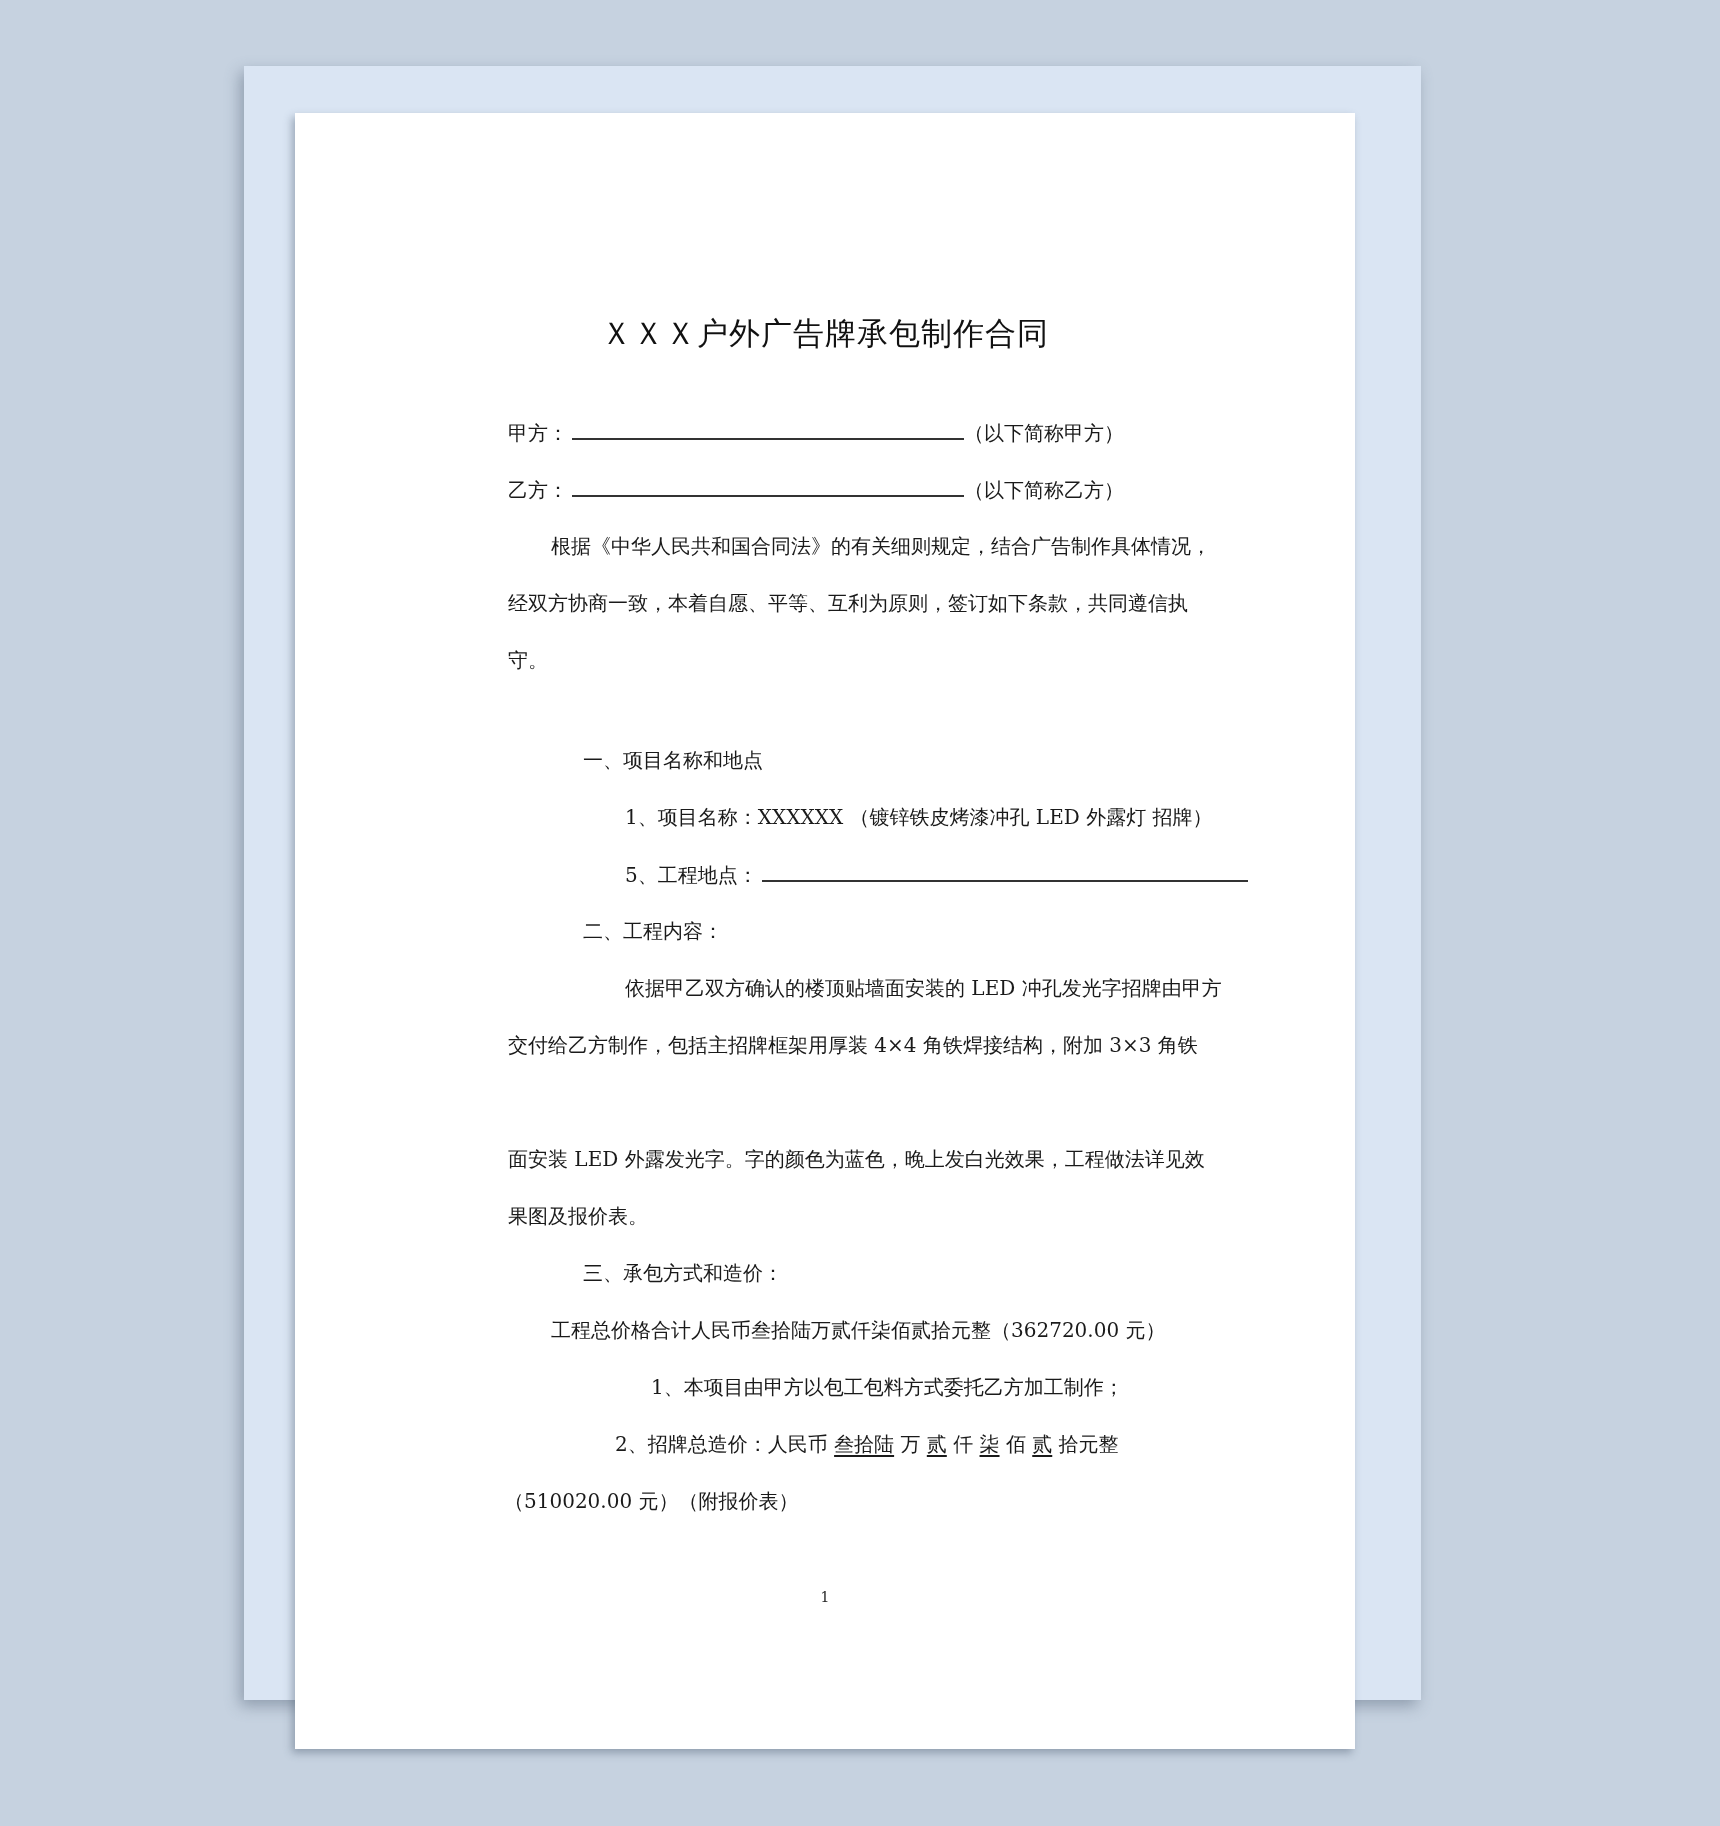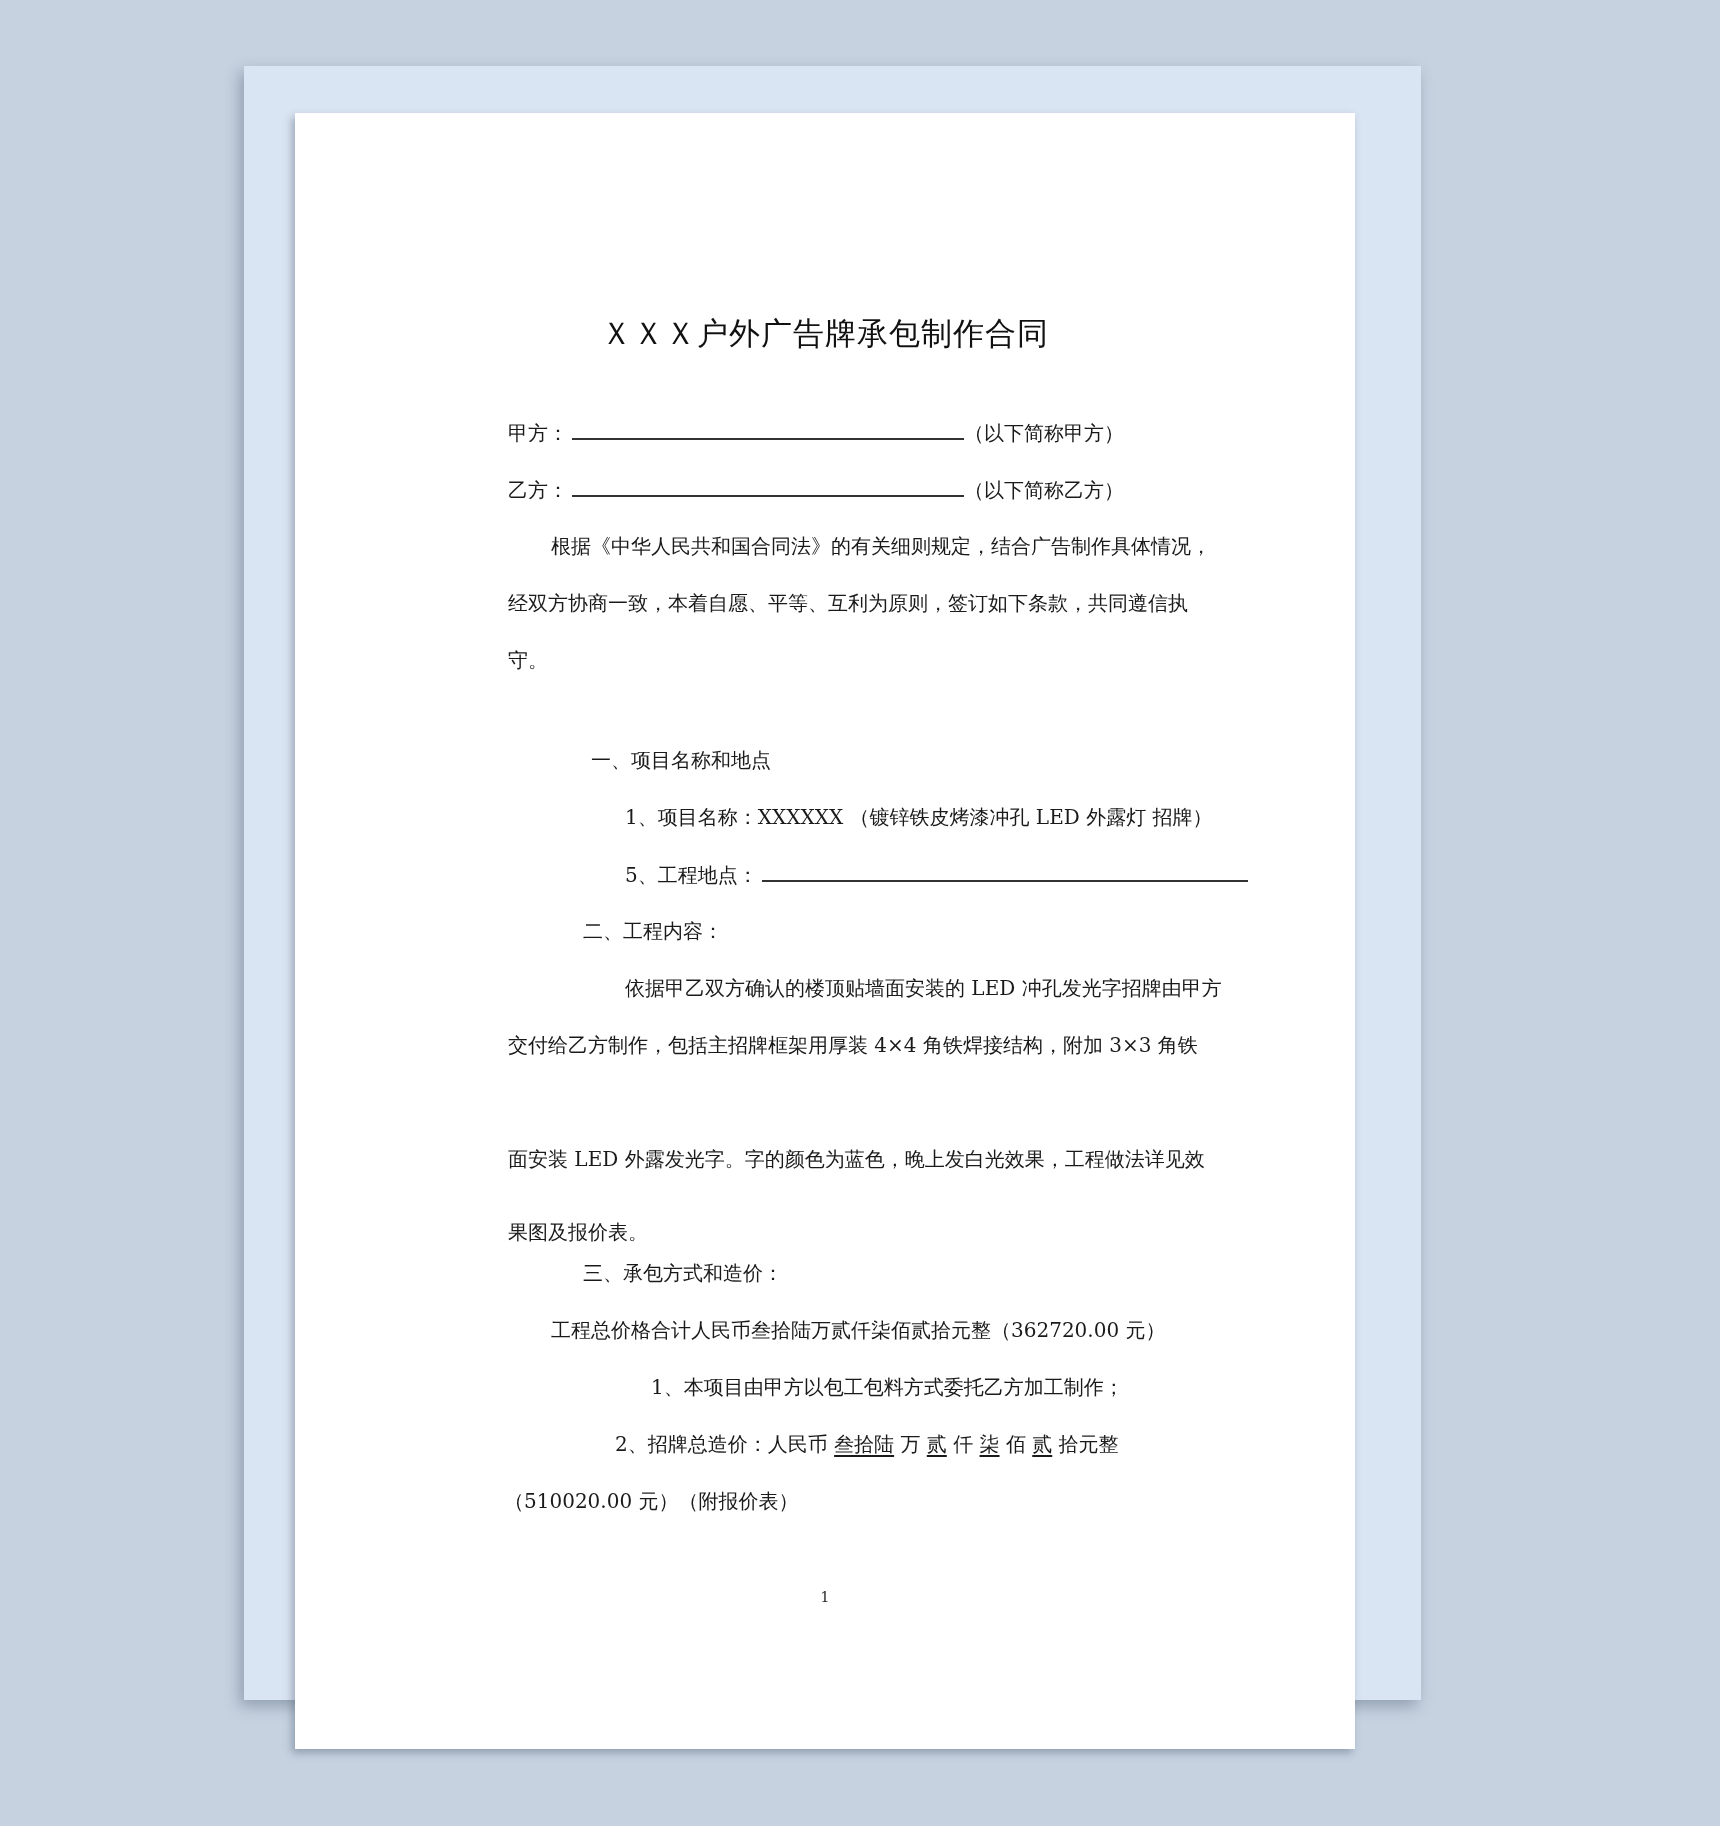--- a/index.html
+++ b/index.html
@@ -92,31 +92,31 @@
     </div>
 
     <div class="line" style="left:213px; top:307px;">
       <span>甲方：</span><span class="blank" style="width:392px; margin-left:4px;"><span></span></span><span>（以下简称甲方）</span>
     </div>
 
     <div class="line" style="left:256px; top:421px;">根据《中华人民共和国合同法》的有关细则规定，结合广告制作具体情况，</div>
     <div class="line" style="left:213px; top:478px;">经双方协商一致，本着自愿、平等、互利为原则，签订如下条款，共同遵信执</div>
     <div class="line" style="left:213px; top:535px;">守。</div>
 
-    <div class="line" style="left:288px; top:635px;margin-left:8px;">一、项目名称和地点</div>
+    <div class="line" style="left:288px; top:635px;">一、项目名称和地点</div>
     <div class="line" style="left:330px; top:692px;">1、项目名称：XXXXXX （镀锌铁皮烤漆冲孔 LED 外露灯 招牌）</div>
     <div class="line" style="left:330px; top:749px;">
       <span>5、工程地点：</span><span class="blank" style="width:486px; margin-left:4px;"><span></span></span>
     </div>
 
     <div class="line" style="left:288px; top:806px;">二、工程内容：</div>
     <div class="line" style="left:330px; top:863px;">依据甲乙双方确认的楼顶贴墙面安装的 LED 冲孔发光字招牌由甲方</div>
     <div class="line" style="left:213px; top:920px;">交付给乙方制作，包括主招牌框架用厚装 4×4 角铁焊接结构，附加 3×3 角铁</div>
     <div class="line" style="left:213px; top:1034px;">面安装 LED 外露发光字。字的颜色为蓝色，晚上发白光效果，工程做法详见效</div>
-    <div class="line" style="left:213px; top:1091px;margin-top:16px;">果图及报价表。</div>
+    <div class="line" style="left:213px; top:1091px;">果图及报价表。</div>
 
     <div class="line" style="left:288px; top:1148px;">三、承包方式和造价：</div>
     <div class="line" style="left:256px; top:1205px;">工程总价格合计人民币叁拾陆万贰仟柒佰贰拾元整（362720.00 元）</div>
     <div class="line" style="left:320px; top:1262px;margin-left:36px;">1、本项目由甲方以包工包料方式委托乙方加工制作；</div>
     <div class="line" style="left:320px; top:1319px;">
       <span>2、招牌总造价：人民币 </span><span class="u">叁拾陆</span><span> 万 </span><span class="u">贰</span><span> 仟 </span><span class="u">柒</span><span> 佰 </span><span class="u">贰</span><span> 拾元整</span>
     </div>
     <div class="line" style="left:209px; top:1376px;">（510020.00 元）（附报价表）</div>
 
     <div class="page-number">1</div>

